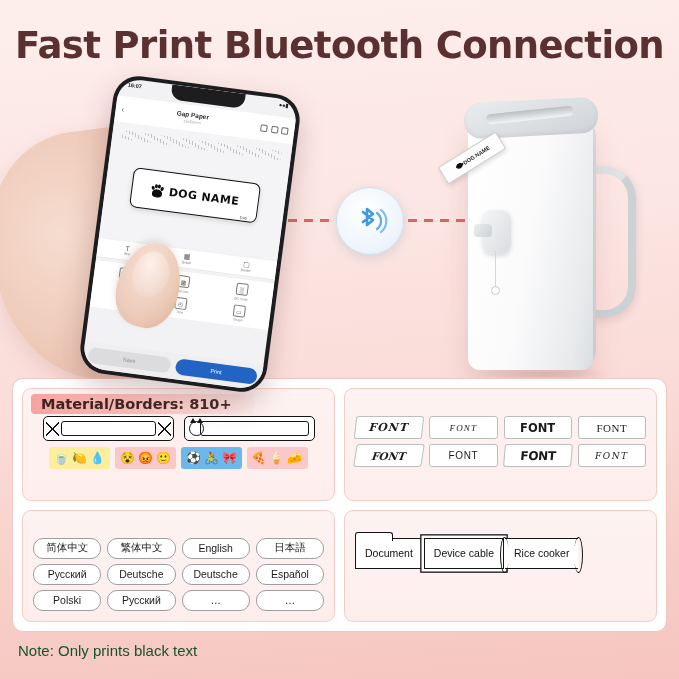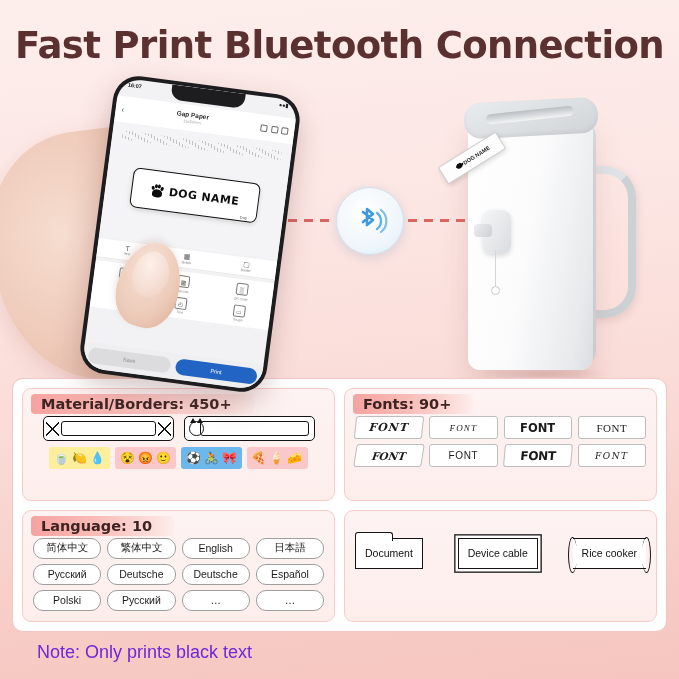--- a/index.html
+++ b/index.html
@@ -330,21 +330,21 @@
   
   .lang-grid { display: grid; grid-template-columns: repeat(4,1fr); gap: 5px 6px; }
   .lang-cell {
     height: 21px; background: #fff; border: 1px solid #9e9e9e; border-radius: 10px;
     display: flex; align-items: center; justify-content: center;
     font-size: 10.5px; color: #1c1c1c; white-space: nowrap;
   }
 
   
   .tpl-rows { display: flex; flex-direction: column; gap: 7px; }
-  .tpl-row { display: flex; gap: 1px; justify-content: space-between; }
+  .tpl-row { display: flex; gap: 1px; justify-content: flex-start; }
   .tpl {
     height: 31px; background: #fff; border: 1.4px solid #141414;
     display: flex; align-items: center; justify-content: center;
     font-size: 10.5px; color: #111; padding: 0 9px; white-space: nowrap;
     position: relative;
   }
   .tpl.doc { border-radius: 0; }
   .tpl.doc::before {
     content: ""; position: absolute; left: -1.4px; top: -7px;
     width: 36px; height: 8px; background: #fff;
@@ -363,22 +363,22 @@
   .tpl.split { padding: 0; }
   .tpl.split .ic {
     width: 26px; display: flex; align-items: center; justify-content: center;
     border-right: 1.2px solid #141414; height: 70%; font-size: 11px;
   }
   .tpl.split .tx { padding: 0 8px; text-align: center; line-height: 1.25; }
   .tpl.split .tx b { display: block; font-weight: 400; font-size: 9.5px; }
   .tpl.split .tx span { font-size: 7px; color: #222; letter-spacing: -.2px; }
 
   .note {
-    position: absolute; left: 37px; top: 642px;
-    font-size: 18px; color: #6d28d9;
+    position: absolute; left: 18px; top: 642px;
+    font-size: 15px; color: #14532d;
   }
 </style>
 </head>
 <body>
 
 <div class="title">Fast Print Bluetooth Connection</div>
 
 <div class="hero">
 
   <div class="hand"></div>
@@ -470,21 +470,21 @@
         <span class="pad"></span>
       </span>
       <span>DOG NAME</span>
     </div>
   </div>
 </div>
 
 <div class="panel">
 
   <div class="card">
-    <div class="card-h">Material/Borders: 450+</div>
+    <div class="card-h">Material/Borders: 810+</div>
     <div class="mat-rows">
       <div class="mat-top">
         <div class="lbl-tpl candy">
           <span class="wrap-l"></span>
           <span class="lbl-inner"></span>
           <span class="wrap-r"></span>
         </div>
         <div class="lbl-tpl">
           <span class="cat"></span>
           <span class="lbl-inner"></span>
@@ -509,35 +509,33 @@
         <div class="sw" style="background:#fbc8c9">
           <span>🍕</span>
           <span>🍦</span>
           <span>🧀</span>
         </div>
       </div>
     </div>
   </div>
 
   <div class="card">
-    <div class="card-h">Fonts: 90+</div>
     <div class="font-grid">
       <div class="font-cell f1">FONT</div>
       <div class="font-cell f2">FONT</div>
       <div class="font-cell f3">FONT</div>
       <div class="font-cell f4">FONT</div>
       <div class="font-cell f5">FONT</div>
       <div class="font-cell f6">FONT</div>
       <div class="font-cell f7">FONT</div>
       <div class="font-cell f8">FONT</div>
     </div>
   </div>
 
   <div class="card">
-    <div class="card-h">Language: 10</div>
     <div class="lang-grid">
       <div class="lang-cell">简体中文</div>
       <div class="lang-cell">繁体中文</div>
       <div class="lang-cell">English</div>
       <div class="lang-cell">日本語</div>
       <div class="lang-cell">Русский</div>
       <div class="lang-cell">Deutsche</div>
       <div class="lang-cell">Deutsche</div>
       <div class="lang-cell">Español</div>
       <div class="lang-cell">Polski</div>

